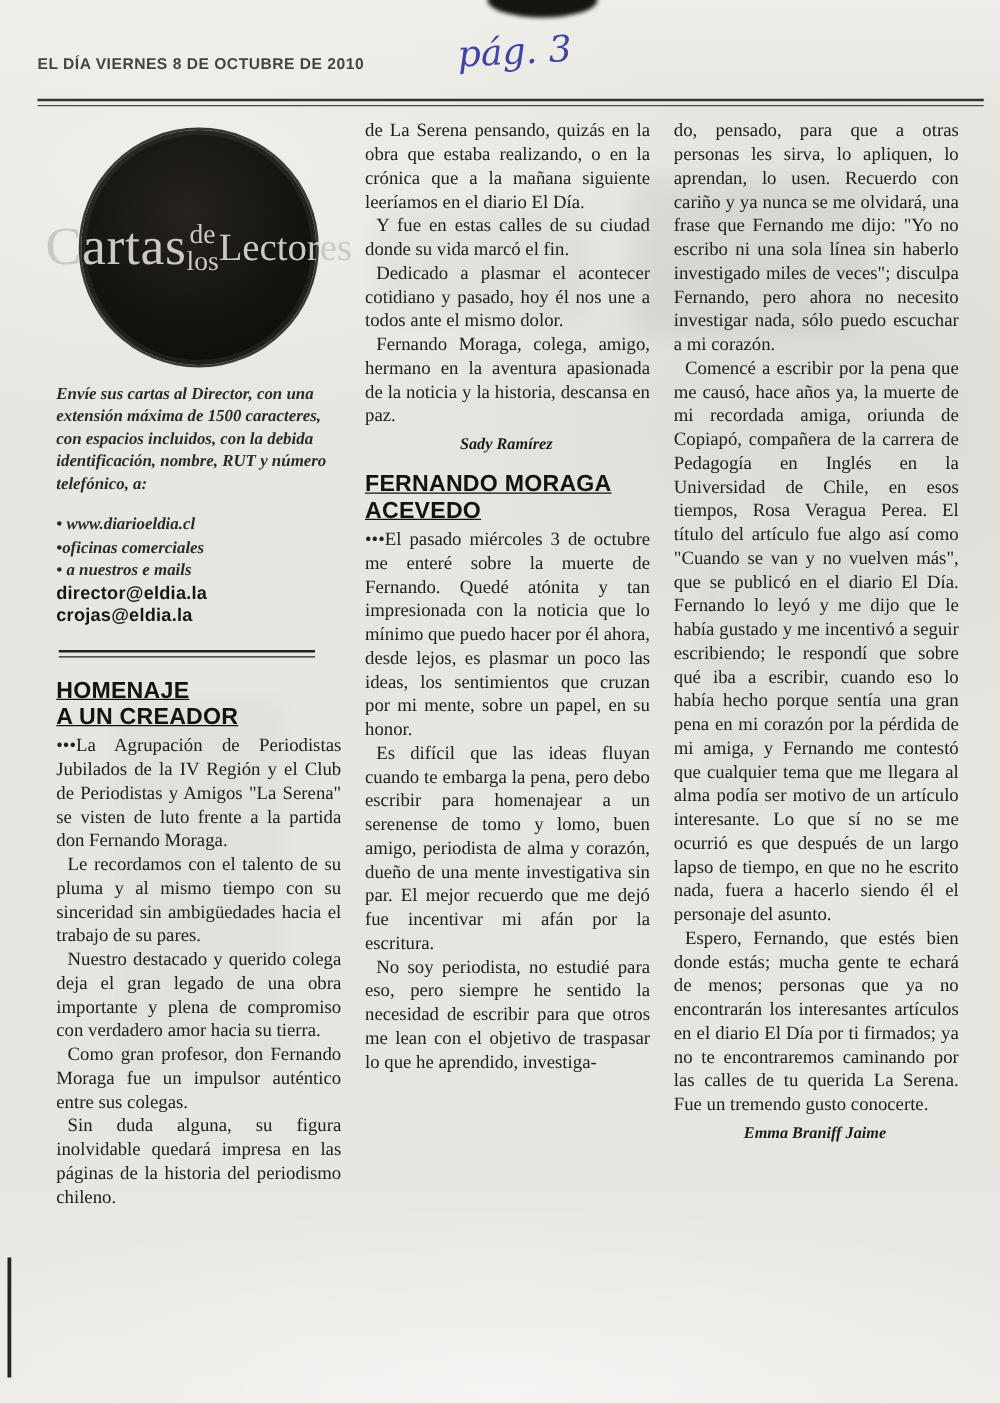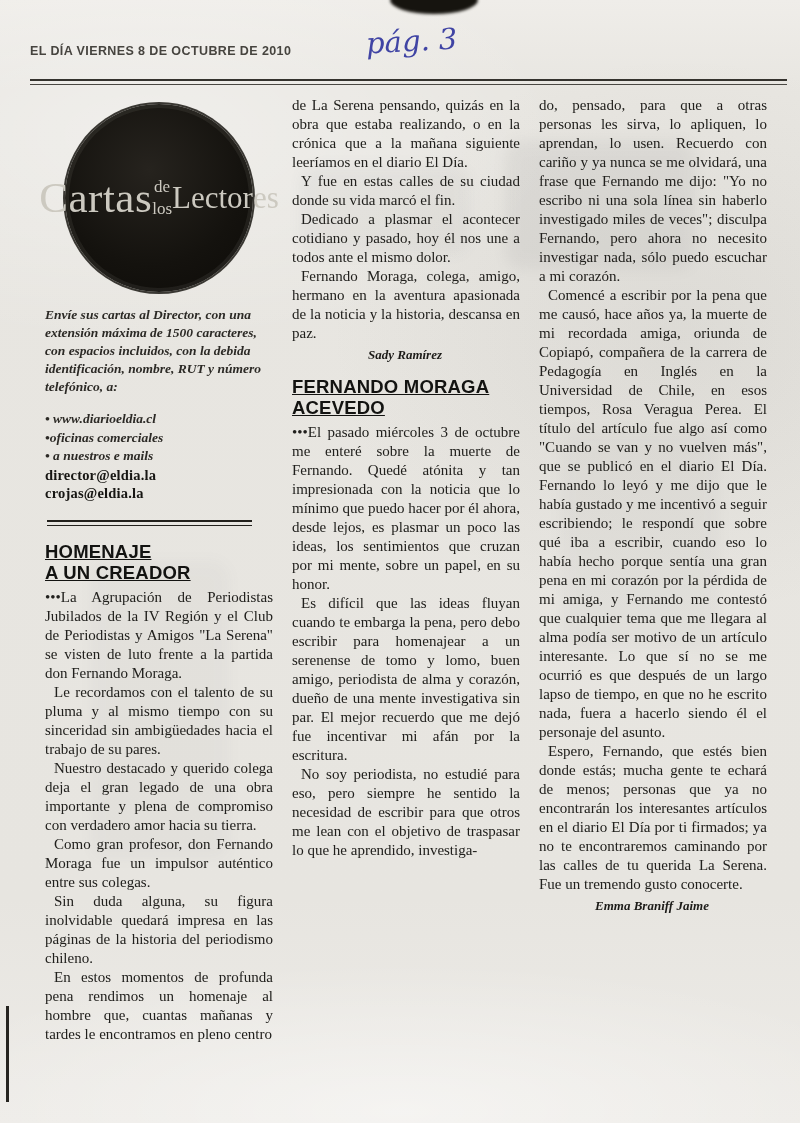--- a/index.html
+++ b/index.html
@@ -70,30 +70,30 @@
   
   .logo-wrap{display:flex;justify-content:center;margin:8px 0 14px 0;}
   .logo-circle{
     width:188px;height:188px;border-radius:50%;
     background:radial-gradient(circle at 45% 35%, #26231e 0%, #14120e 60%, #0d0b08 100%);
     box-shadow:0 0 0 2px #3a3833, inset 0 0 0 4px rgba(220,215,205,.08);
     display:flex;flex-direction:row;align-items:center;justify-content:center;
     color:#ccc9c0;text-align:center;
   }
   .logo-l1{font-size:43px;line-height:42px;letter-spacing:.5px;}
-  .logo-l2{font-size:17px;line-height:22px;}
+  .logo-l2{font-size:22px;line-height:22px;}
   .logo-l3{font-size:31px;line-height:32px;}
   .submission{
     font-style:italic;font-weight:bold;
     font-size:13.5px;line-height:18px;color:#2c2a26;
   }
   .submission .instr{margin-bottom:14px;}
   .submission .b{line-height:18.5px;}
   .submission .em{
-    font-family:Liberation Serif, serif;font-style:normal;
+    font-family:Liberation Sans, sans-serif;font-style:normal;
     font-size:14.5px;line-height:18.5px;letter-spacing:.2px;color:#171613;
   }
   .divider{margin:17px 0 15px 2px;width:205px;border-top:2.2px solid #23211d;}
   .divider::after{content:"";display:block;margin-top:3.5px;border-top:1.3px solid #23211d;}
 </style>
 </head>
 <body>
 
 <div class="page">
 
@@ -133,21 +133,20 @@
       <div class="headline">
         <div>HOMENAJE</div>
         <div>A UN CREADOR</div>
       </div>
       <div class="bodytext">
         <p>•••La Agrupación de Periodistas Jubilados de la IV Región y el Club de Periodistas y Amigos "La Serena" se visten de luto frente a la partida don Fernando Moraga.</p>
         <p>Le recordamos con el talento de su pluma y al mismo tiempo con su sinceridad sin ambigüedades hacia el trabajo de su pares.</p>
         <p>Nuestro destacado y querido colega deja el gran legado de una obra importante y plena de compromiso con verdadero amor hacia su tierra.</p>
         <p>Como gran profesor, don Fernando Moraga fue un impulsor auténtico entre sus colegas.</p>
         <p>Sin duda alguna, su figura inolvidable quedará impresa en las páginas de la historia del periodismo chileno.</p>
-        <p>En estos momentos de profunda pena rendimos un homenaje al hombre que, cuantas mañanas y tardes le encontramos en pleno centro</p>
       </div>
     </div>
 
     <div class="col">
       <div class="bodytext">
         <p>de La Serena pensando, quizás en la obra que estaba realizando, o en la crónica que a la mañana siguiente leeríamos en el diario El Día.</p>
         <p>Y fue en estas calles de su ciudad donde su vida marcó el fin.</p>
         <p>Dedicado a plasmar el acontecer cotidiano y pasado, hoy él nos une a todos ante el mismo dolor.</p>
         <p>Fernando Moraga, colega, amigo, hermano en la aventura apasionada de la noticia y la historia, descansa en paz.</p>
       </div>

